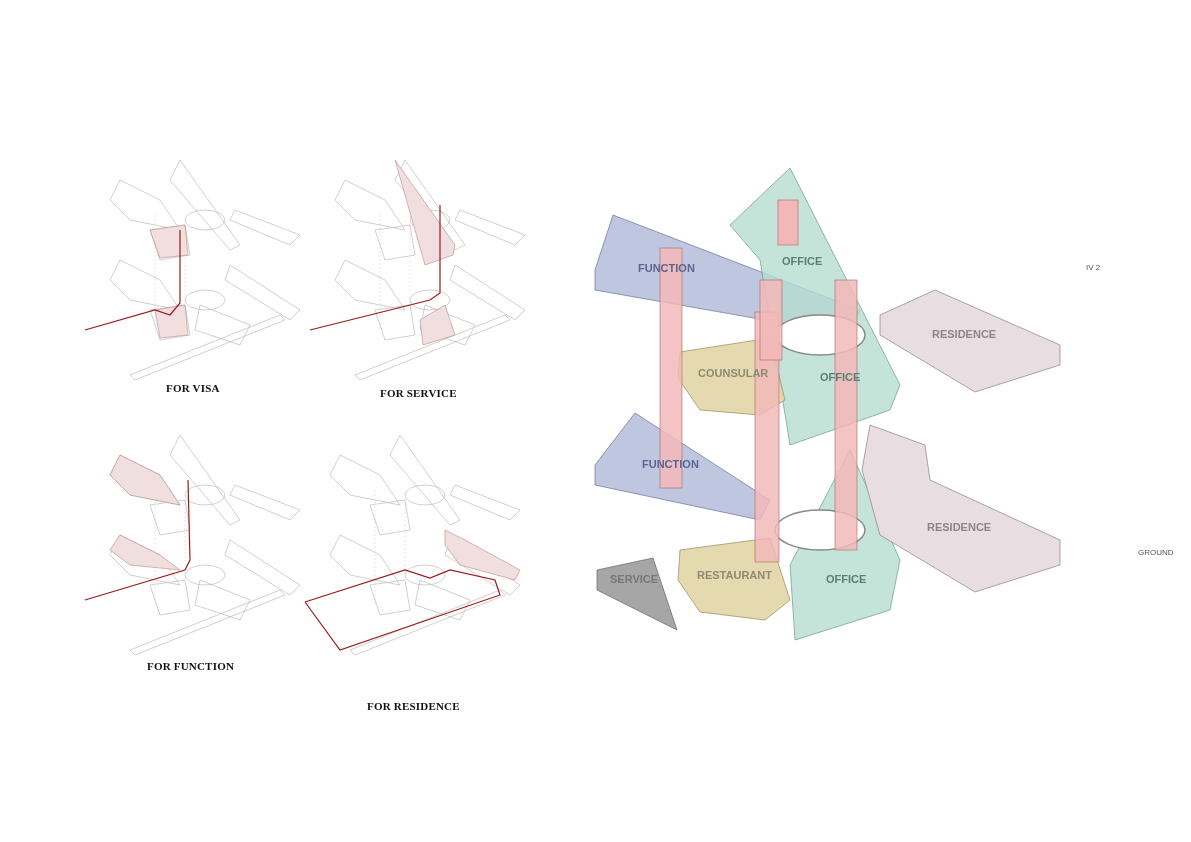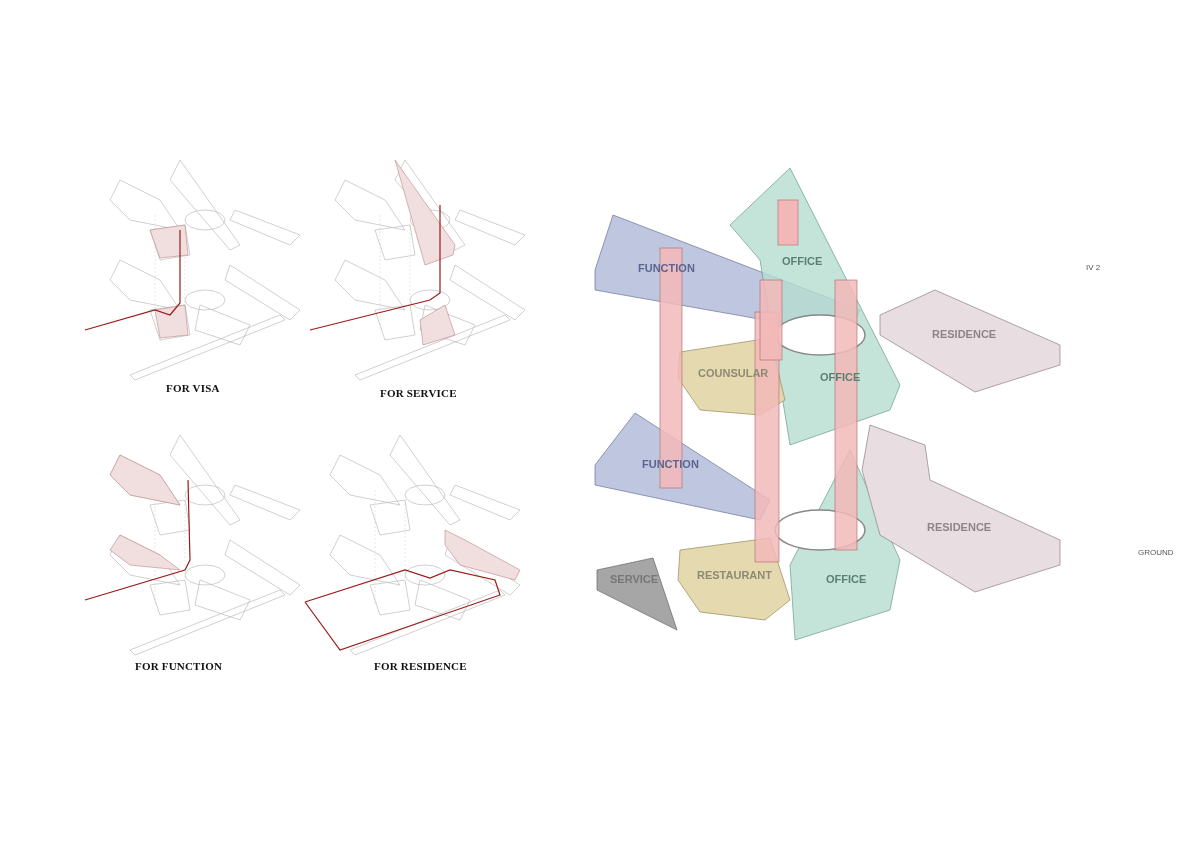--- a/index.html
+++ b/index.html
@@ -90,17 +90,17 @@
     <text class="zone-label" x="642" y="468" fill="#5c6590">FUNCTION</text>
     <text class="zone-label" x="610" y="583" fill="#777">SERVICE</text>
     <text class="zone-label" x="697" y="579" fill="#8e8a74">RESTAURANT</text>
     <text class="zone-label" x="826" y="583" fill="#5c7f73">OFFICE</text>
     <text class="zone-label" x="927" y="531" fill="#8e8589">RESIDENCE</text>
   </g>
 </svg>
 
 <div class="caption" style="left:166px; top:371px;margin-top:11px;">FOR VISA</div>
 <div class="caption" style="left:380px; top:387px;">FOR SERVICE</div>
-<div class="caption" style="left:135px; top:660px;">FOR FUNCTION</div>
-<div class="caption" style="left:367px; top:660px;margin-left:7px;">FOR RESIDENCE</div>
+<div class="caption" style="left:147px; top:660px;">FOR FUNCTION</div>
+<div class="caption" style="left:367px; top:700px;">FOR RESIDENCE</div>
 
 <div class="level-label" style="left:1086px; top:263px;">IV 2</div>
 <div class="level-label" style="left:1138px; top:548px;">GROUND</div>
 
 </body></html>

